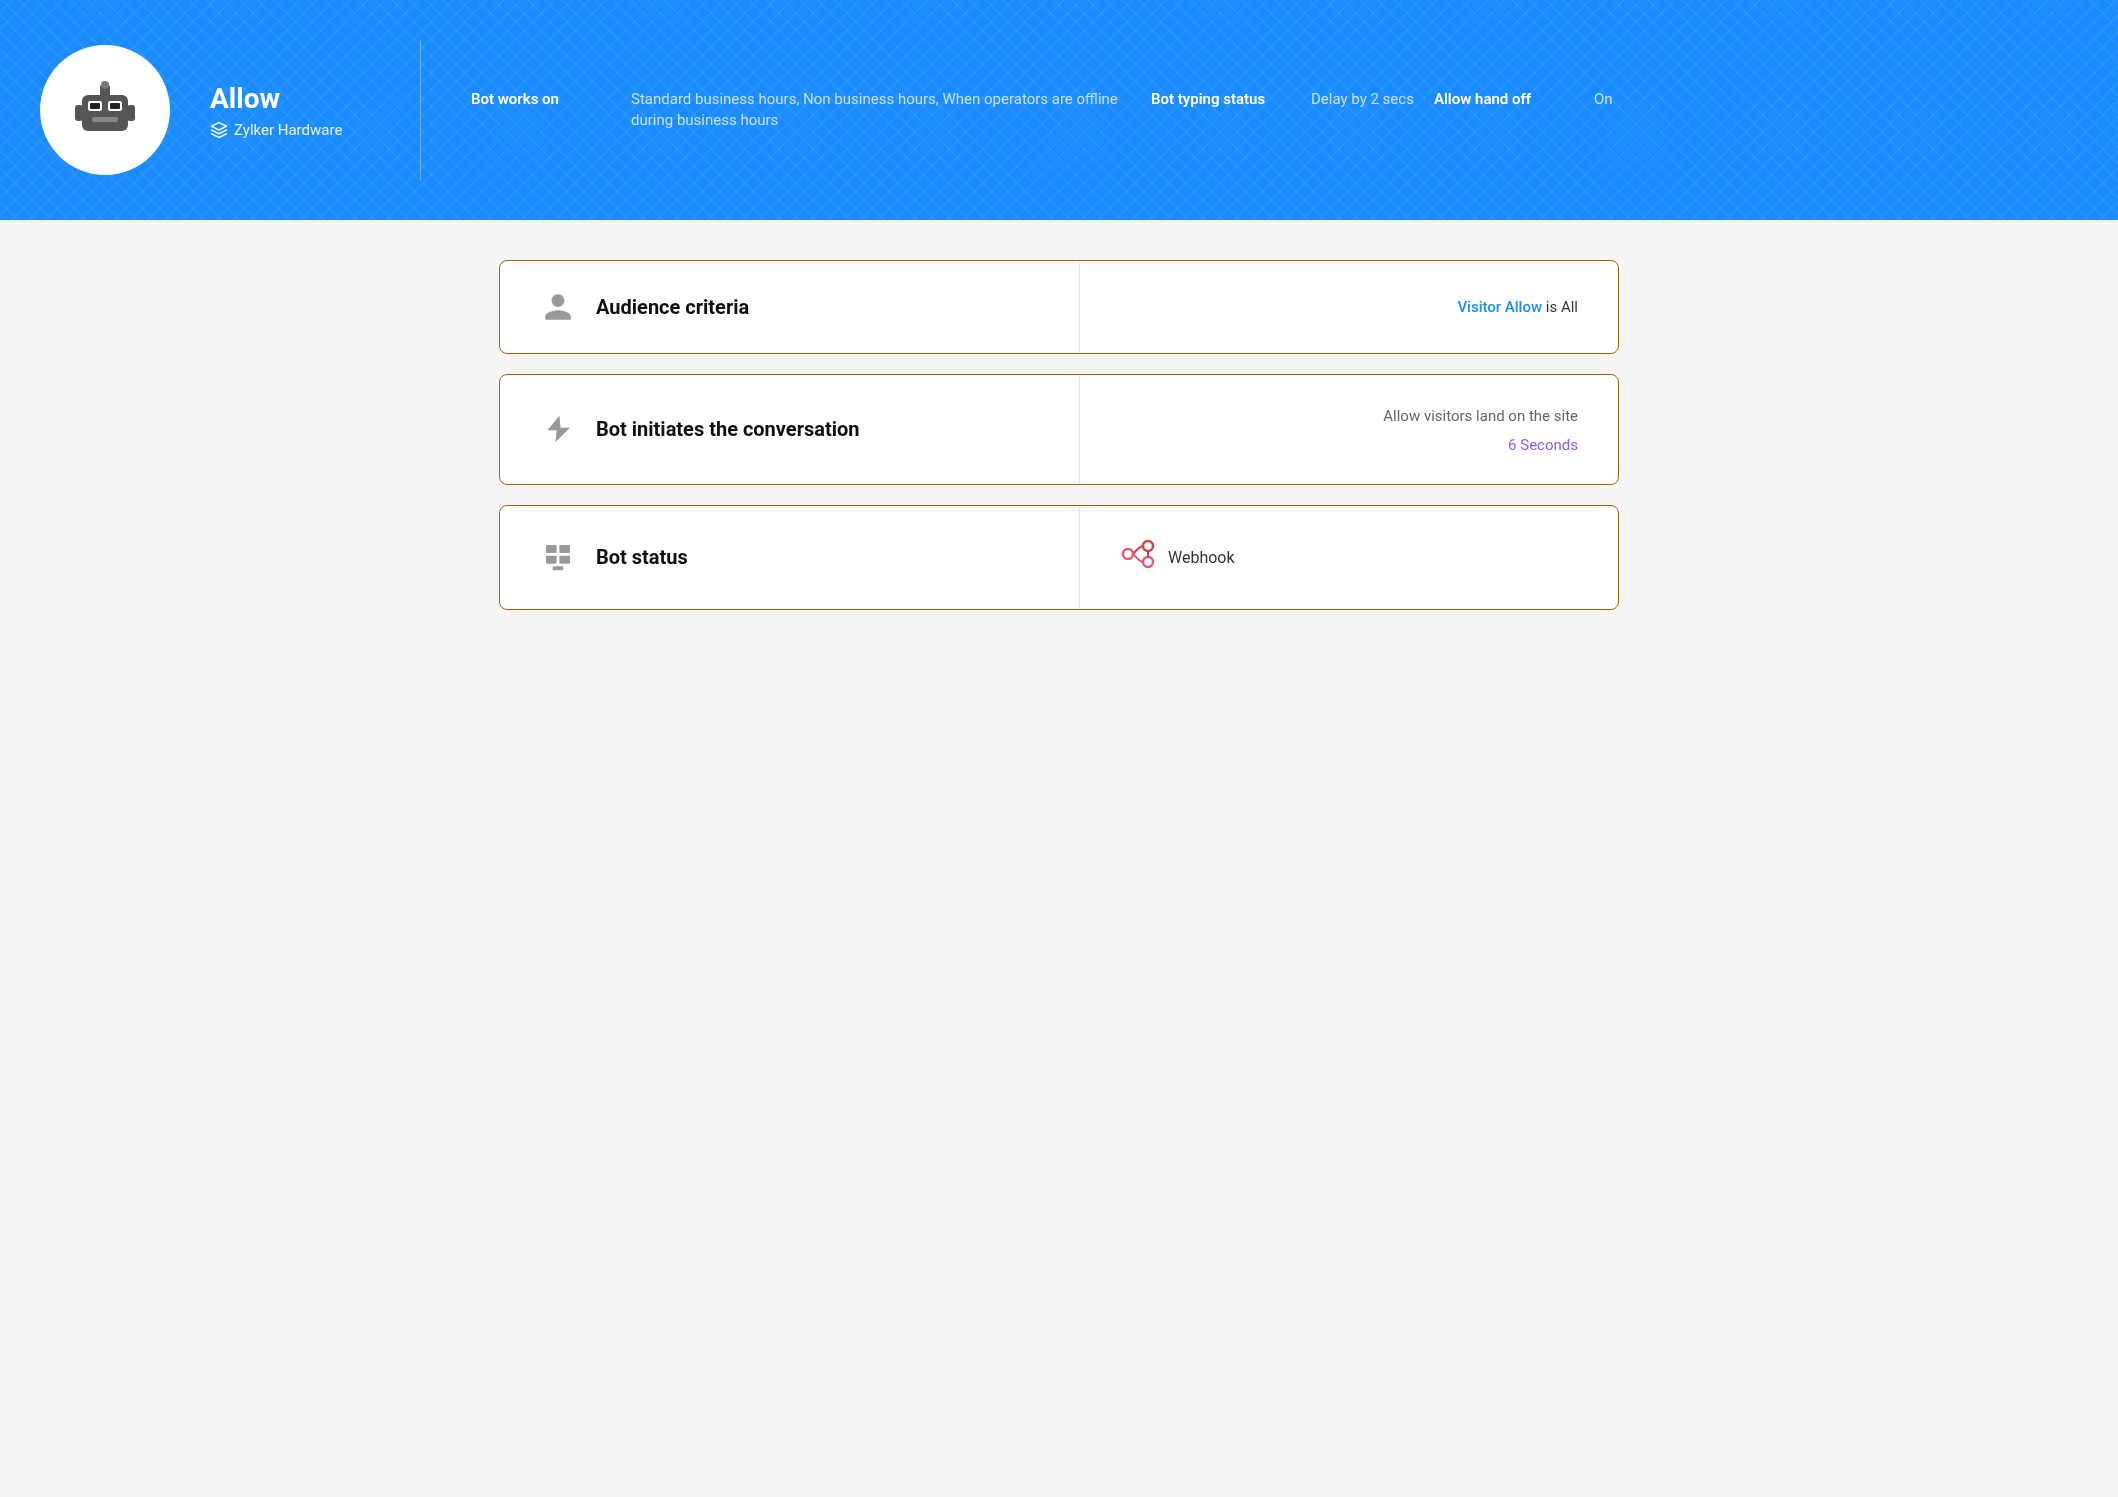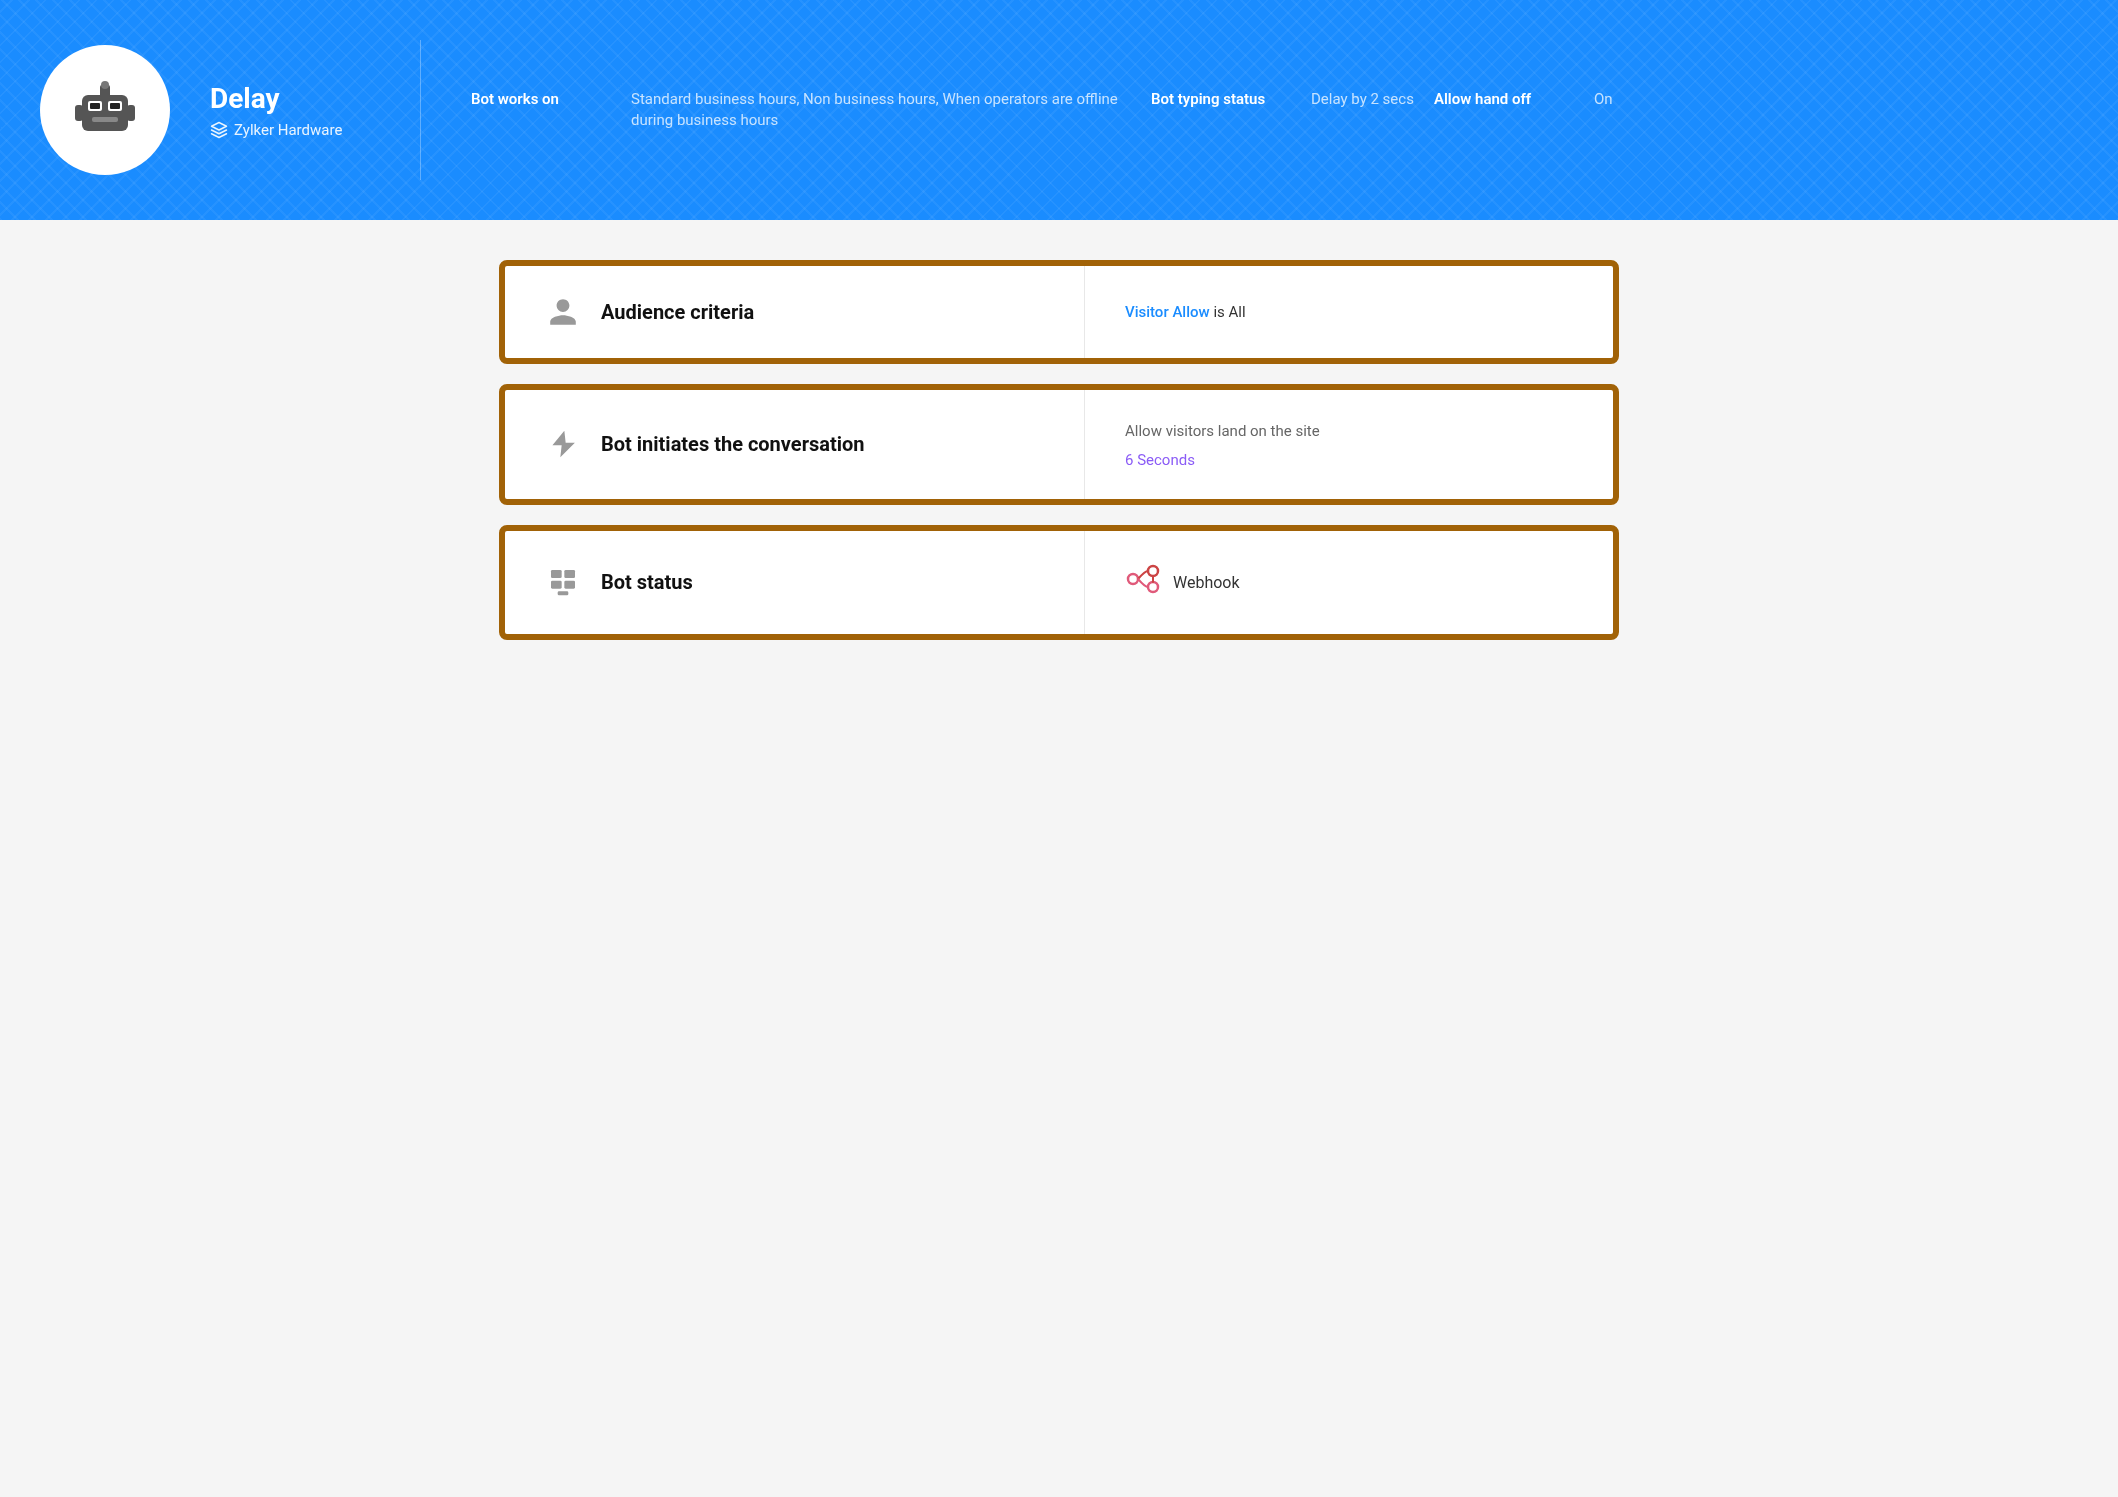--- a/index.html
+++ b/index.html
@@ -109,21 +109,22 @@
       gap: 20px;
       max-width: 1200px;
       margin: 0 auto;
     }
 
     .card {
       background: white;
       border-radius: 8px;
       display: flex;
       overflow: hidden;
-      border: 6px solid #a16207;
+      border: 1px solid #a16207;
+      text-align: right;
     }
 
     .card-left {
       display: flex;
       align-items: center;
       gap: 20px;
       padding: 30px 40px;
       flex: 0 0 580px;
       border-right: 1px solid #e8e8e8;
     }
@@ -212,21 +213,21 @@
       <rect x="40" y="28" width="10" height="6" rx="1" fill="#222"></rect>
       <rect x="22" y="42" width="26" height="5" rx="2" fill="#888"></rect>
       <rect x="30" y="10" width="10" height="12" rx="2" fill="#555"></rect>
       <circle cx="35" cy="10" r="4" fill="#777"></circle>
       <rect x="5" y="30" width="8" height="16" rx="3" fill="#555"></rect>
       <rect x="57" y="30" width="8" height="16" rx="3" fill="#555"></rect>
     </svg>
   </div>
 
   <div class="bot-info">
-    <div class="bot-name">Delay</div>
+    <div class="bot-name">Allow</div>
     <div class="bot-org">
       <span style="display:flex;align-items:center;">
         <svg width="18" height="18" viewBox="0 0 24 24" fill="none" xmlns="http://www.w3.org/2000/svg">
           <path d="M2 17L12 22L22 17" stroke="rgba(255,255,255,0.9)" stroke-width="2" stroke-linecap="round" stroke-linejoin="round"></path>
           <path d="M2 12L12 17L22 12" stroke="rgba(255,255,255,0.9)" stroke-width="2" stroke-linecap="round" stroke-linejoin="round"></path>
           <path d="M12 2L2 7L12 12L22 7L12 2Z" stroke="rgba(255,255,255,0.9)" stroke-width="2" stroke-linecap="round" stroke-linejoin="round"></path>
         </svg>
       </span>
       <span>Zylker Hardware</span>
     </div>

